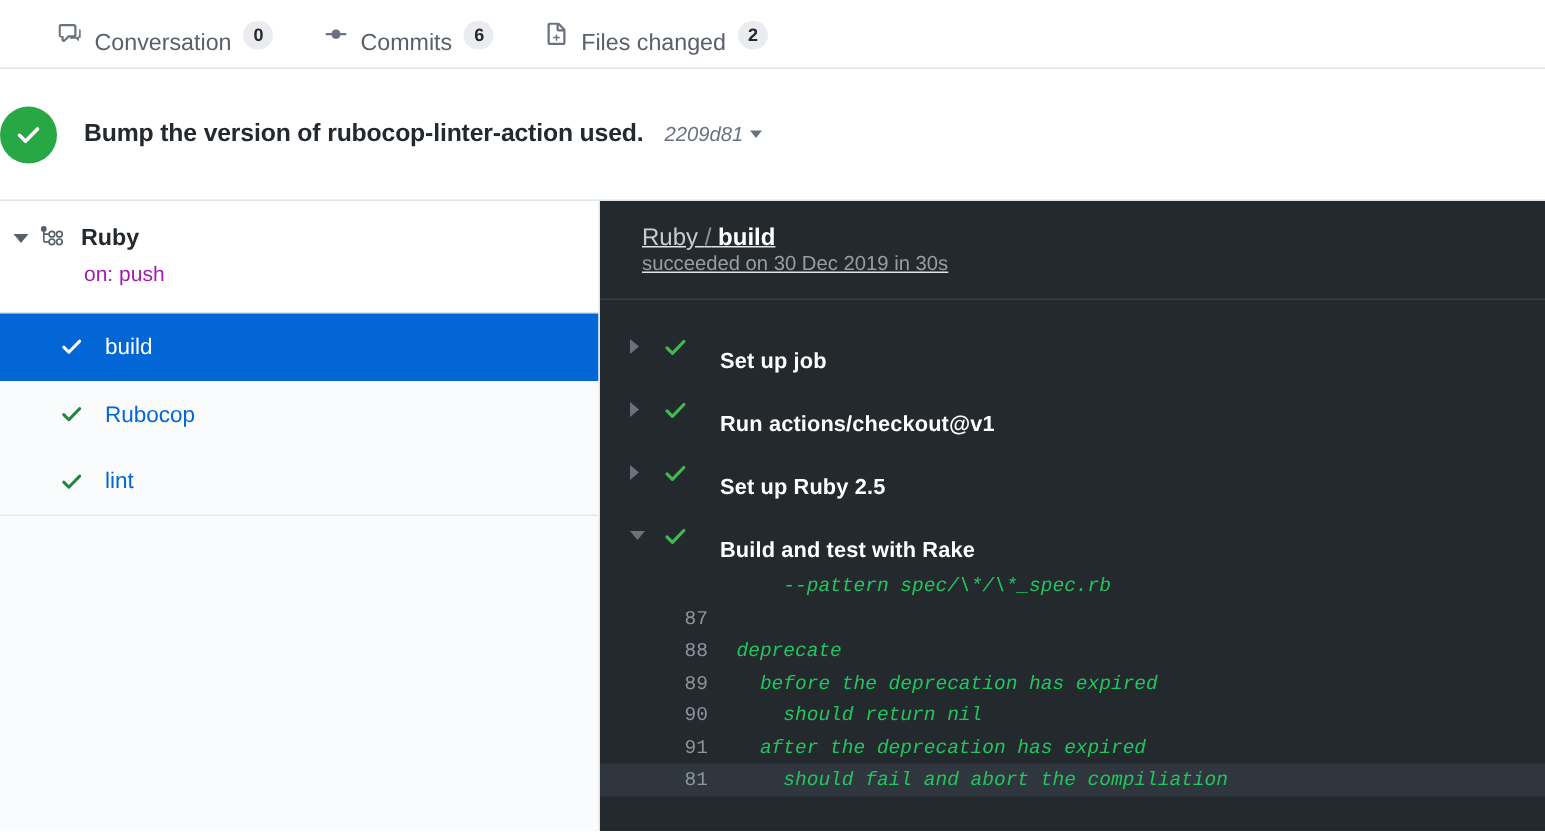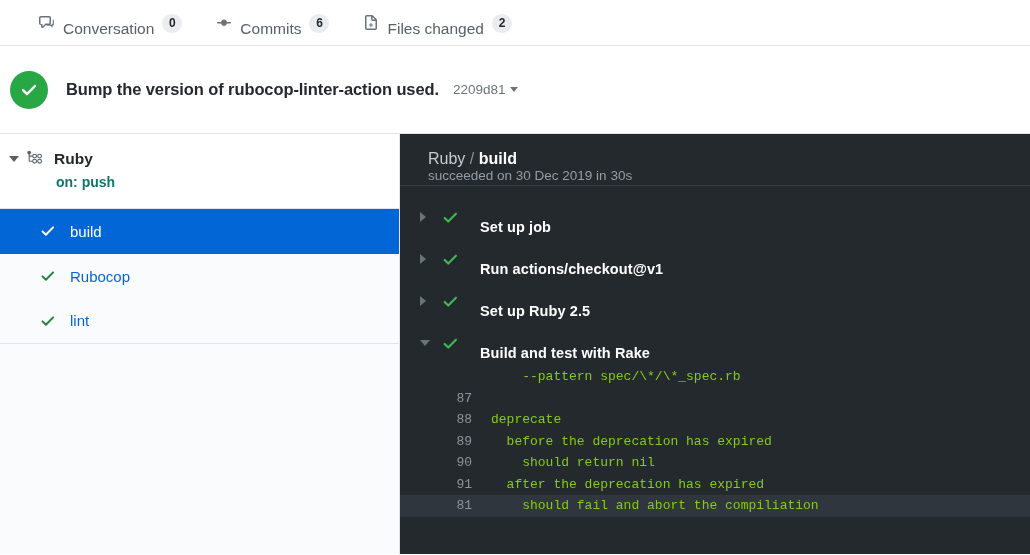--- a/index.html
+++ b/index.html
@@ -65,21 +65,20 @@
     background: #eaecef;
     border-radius: 10px;
   }
   .tab.is-active .counter { background: #eaecef; }
 
   
   .commit-header {
     height: 88px;
     display: flex;
     align-items: center;
-    padding-left: 10px;
     border-bottom: 1px solid #e1e4e8;
     background: #fff;
   }
   .status-circle {
     width: 38px; height: 38px;
     border-radius: 50%;
     background: #28a745;
     display: flex; align-items: center; justify-content: center;
     flex: 0 0 auto;
     margin-right: 18px;
@@ -92,20 +91,21 @@
     letter-spacing: -0.1px;
   }
   .commit-sha {
     margin-left: 14px;
     font-size: 13.5px;
     color: #6a737d;
     cursor: pointer;
     display: inline-flex;
     align-items: center;
     gap: 4px;
+    font-style: italic;
   }
   .caret-down {
     width: 0; height: 0;
     border-left: 4px solid transparent;
     border-right: 4px solid transparent;
     border-top: 5px solid #6a737d;
     display: inline-block;
   }
 
   
@@ -142,24 +142,23 @@
     border-left: 5px solid transparent;
     border-right: 5px solid transparent;
     border-top: 6px solid #586069;
     display: block;
   }
   .wf-icon { margin: 0 10px 0 2px; display: flex; align-items: center; }
   .wf-icon svg { display: block; fill: #586069; }
   .wf-name { font-size: 15.5px; font-weight: bold; color: #24292e; }
   .wf-sub {
     font-size: 14px;
-    color: #0f766e;
+    color: #a21caf;
     padding-left: 56px;
     margin-top: 6px;
-    font-weight: bold;
   }
 
   .job-list { background: #fafbfc; }
   .job {
     display: flex;
     align-items: center;
     height: 44.5px;
     padding-left: 40px;
     cursor: pointer;
     background: #fafbfc;
@@ -174,22 +173,23 @@
 
   
   .detail {
     flex: 1 1 auto;
     background: #24292e;
     color: #e1e4e8;
     overflow: hidden;
     position: relative;
   }
   .detail-header {
-    padding: 16px 0 2px 28px;
+    padding: 16px 0 16px 28px;
     border-bottom: 1px solid #373d45;
+    text-decoration: underline;
   }
   .crumb { font-size: 16px; color: #c8ccd1; }
   .crumb .crumb-strong { color: #ffffff; font-weight: bold; }
   .crumb .crumb-sep { color: #8b949e; }
   .detail-sub {
     margin-top: 0;
     font-size: 13.5px;
     color: #959da5;
   }
 
@@ -245,22 +245,23 @@
   .log-num {
     width: 50px;
     flex: 0 0 50px;
     text-align: right;
     color: #8b949e;
     user-select: none;
     padding-right: 0;
   }
   .log-text {
     padding-left: 19px;
-    color: #84cc16;
+    color: #22c55e;
     white-space: pre;
+    font-style: italic;
   }
 </style>
 </head>
 <body>
 
 <nav class="tabnav">
   <a class="tab">
     <span class="tab-icon">
       <svg width="16" height="16" viewBox="0 0 16 16">
           <path d="M1.5 2.75a.25.25 0 01.25-.25h8.5a.25.25 0 01.25.25v5.5a.25.25 0 01-.25.25h-3.5a.75.75 0 00-.53.22L3.5 11.44V9.75a.75.75 0 00-.75-.75h-1a.25.25 0 01-.25-.25v-5.5zM1.75 1A1.75 1.75 0 000 2.75v5.5C0 9.216.784 10 1.75 10H2v1.543a1.457 1.457 0 002.487 1.03L7.061 10h3.189A1.75 1.75 0 0012 8.25v-5.5A1.75 1.75 0 0010.25 1h-8.5zM14.5 4.75a.25.25 0 00-.25-.25h-.5v3.5A1.75 1.75 0 0112 9.75H8.061l-.47.47v.28c0 .138.112.25.25.25h3.5a.75.75 0 01.53.22l1.69 1.69v-1.69a.75.75 0 01.75-.75h.25a.25.25 0 00.25-.25v-5.22z"></path>

